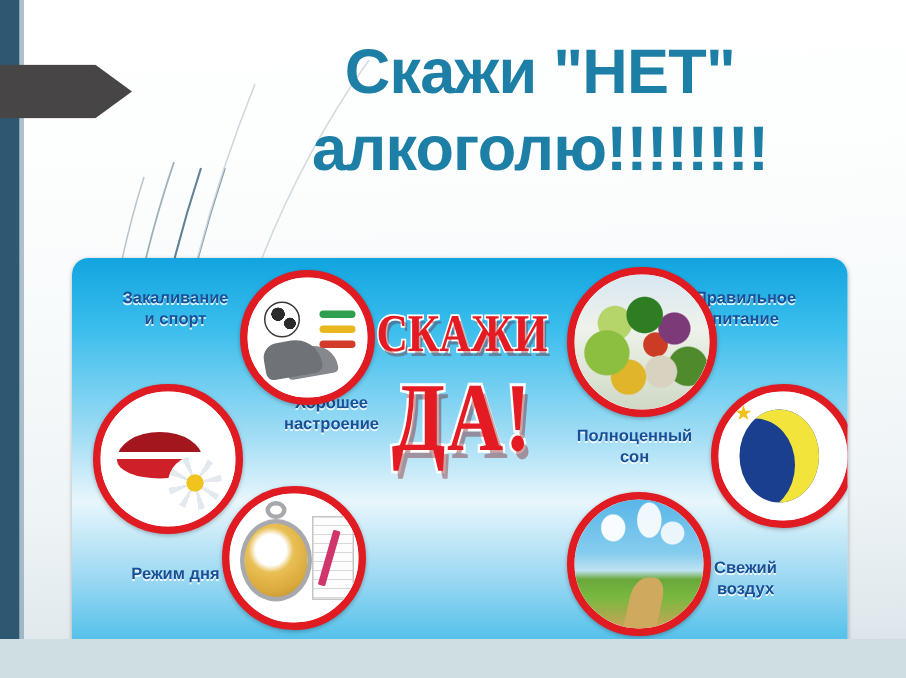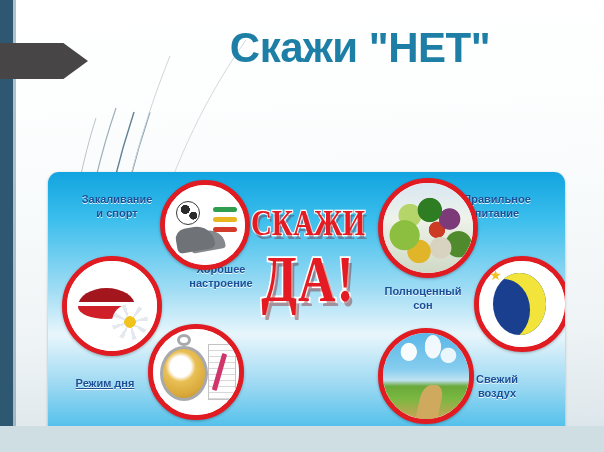--- a/index.html
+++ b/index.html
@@ -235,30 +235,31 @@
     <path d="M170,56 C120,180 92,330 104,452" stroke="#cdd6db" stroke-width="1" fill="none"></path>
     <path d="M246,40 C168,150 120,300 126,452" stroke="#d2dade" stroke-width="1" fill="none"></path>
   </svg>
 
   <div class="left-bar"></div>
   <div class="left-bar-inner"></div>
   <div class="arrow-banner"></div>
 
   <div class="title-block">
     <div class="title-line">Скажи "НЕТ"</div>
+    <div class="title-line">алкоголю!!!!!!!!</div>
   </div>
 
   <div class="poster">
     <div class="poster-inner">
 
       <div class="plabel" style="left:14px;top:20px;width:110px;">Закаливание
 и спорт</div>
       <div class="plabel" style="left:118px;top:90px;width:110px;">Хорошее
 настроение</div>
-      <div class="plabel" style="left:2px;top:204px;width:110px;text-decoration:underline;">Режим дня</div>
+      <div class="plabel" style="left:14px;top:204px;width:110px;">Режим дня</div>
       <div class="plabel" style="left:394px;top:20px;width:110px;">Правильное
 питание</div>
       <div class="plabel" style="left:324px;top:112px;width:102px;">Полноценный
 сон</div>
       <div class="plabel" style="left:394px;top:200px;width:110px;">Свежий
 воздух</div>
 
       <div class="ring" style="left:112px;top:8px;width:90px;height:90px;">
         <div class="art">
           <div class="sport">

